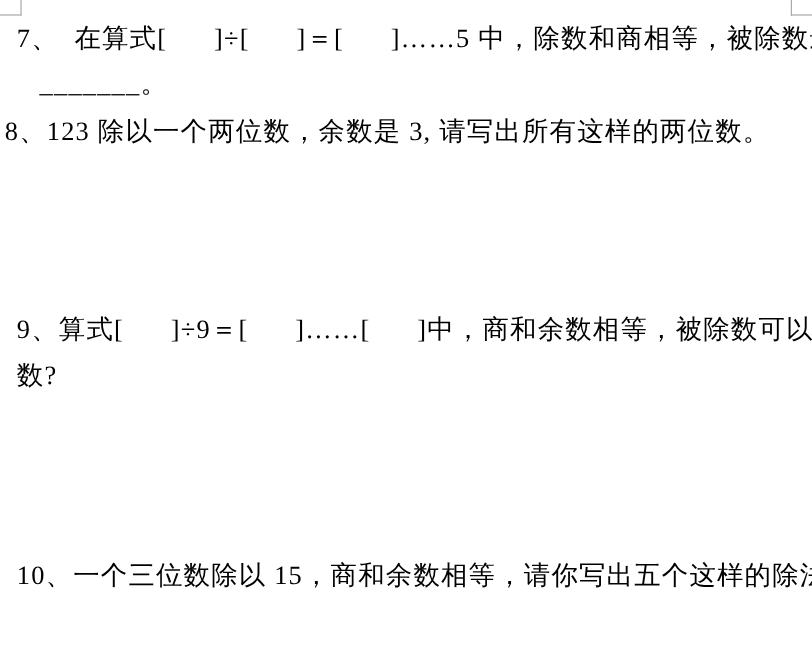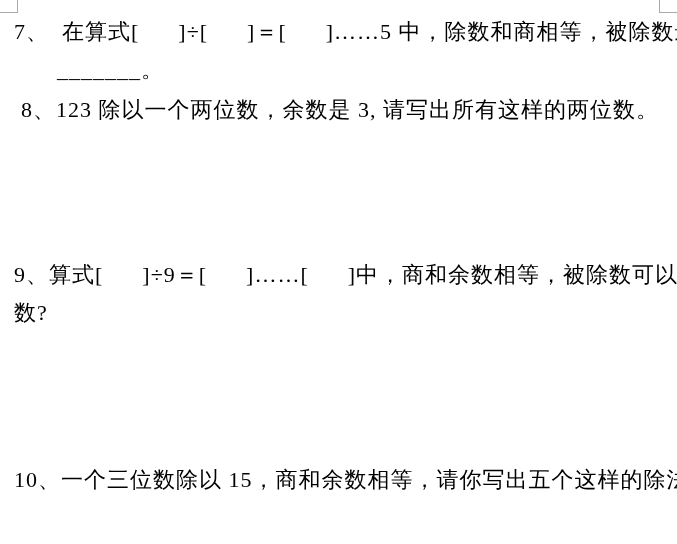--- a/index.html
+++ b/index.html
@@ -39,22 +39,22 @@
 
 <div class="page">
 
   <div class="mark-seg tl-h"></div>
   <div class="mark-seg tl-v"></div>
 
   <div class="mark-seg tr-h"></div>
   <div class="mark-seg tr-v"></div>
 
   <div class="line" style="left:14px; top:18px;">7、  在算式[      ]÷[      ]＝[      ]……5 中，除数和商相等，被除数最小是</div>
-  <div class="line" style="left:33px; top:56px;margin-left:24px;">_______。</div>
+  <div class="line" style="left:33px; top:56px;">_______。</div>
 
-  <div class="line" style="left:21px; top:96px;">8、123 除以一个两位数，余数是 3, 请写出所有这样的两位数。</div>
+  <div class="line" style="left:4px; top:96px;">8、123 除以一个两位数，余数是 3, 请写出所有这样的两位数。</div>
 
   <div class="line" style="left:14px; top:261px;">9、算式[      ]÷9＝[      ]……[      ]中，商和余数相等，被除数可以是哪些</div>
   <div class="line" style="left:14px; top:299px;">数?</div>
 
   <div class="line" style="left:14px; top:466px;">10、一个三位数除以 15，商和余数相等，请你写出五个这样的除法算式。</div>
 
 </div>
 
 </body></html>

